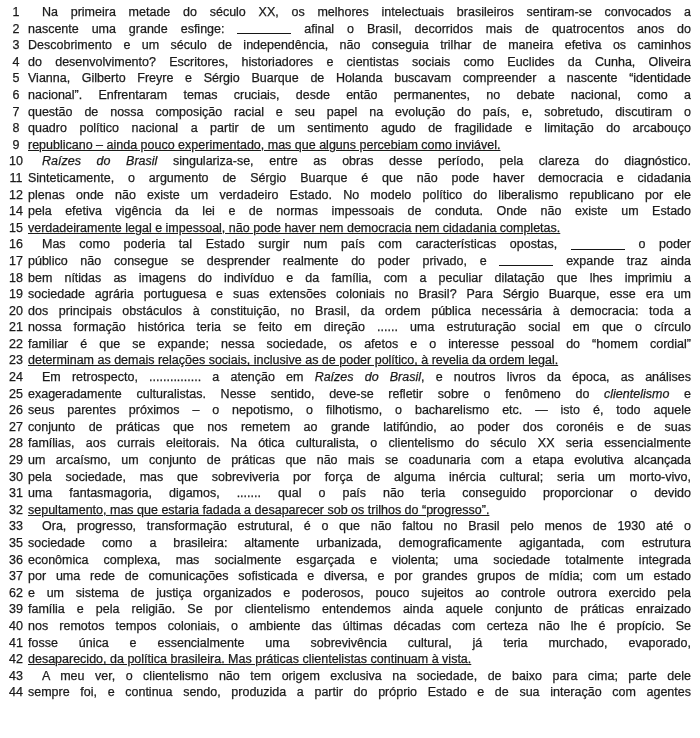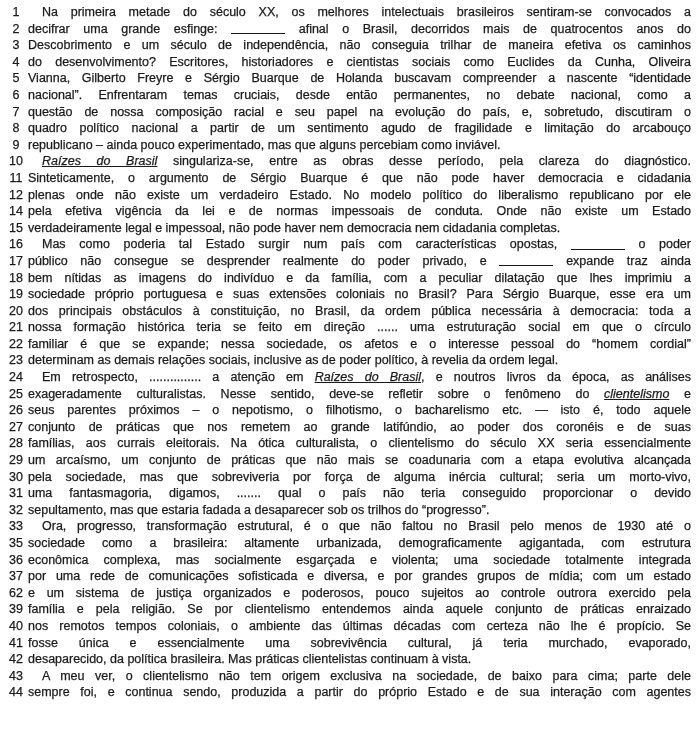--- a/index.html
+++ b/index.html
@@ -37,27 +37,27 @@
     flex: 0 0 663px;
     width: 663px;
     line-height: 16.6px;
     text-align: justify;
     text-align-last: justify;
     overflow: hidden;
   }
   .txt.end {
     text-align: left;
     text-align-last: left;
+    text-decoration: underline;
   }
   .txt.indent {
     text-indent: 14px;
   }
   .it {
     font-style: italic;
-    text-decoration: underline;
   }
   .blank {
     display: inline-block;
     width: 54px;
     height: 2px;
     border-bottom: 1.6px solid #161616;
     position: relative;
     top: 1.5px;
   }
 </style>
@@ -65,21 +65,21 @@
 <body>
 
 <div class="page">
   <div>
       <div class="row">
         <span class="num">1</span>
         <div class="txt indent"><span>Na primeira metade do século XX, os melhores intelectuais brasileiros sentiram-se convocados a</span></div>
       </div>
       <div class="row">
         <span class="num">2</span>
-        <div class="txt"><span>decifrar uma grande esfinge: </span><span class="blank"></span><span> afinal o Brasil, decorridos mais de quatrocentos anos do</span></div>
+        <div class="txt"><span>nascente uma grande esfinge: </span><span class="blank"></span><span> afinal o Brasil, decorridos mais de quatrocentos anos do</span></div>
       </div>
       <div class="row">
         <span class="num">3</span>
         <div class="txt"><span>Descobrimento e um século de independência, não conseguia trilhar de maneira efetiva os caminhos</span></div>
       </div>
       <div class="row">
         <span class="num">4</span>
         <div class="txt"><span>do desenvolvimento? Escritores, historiadores e cientistas sociais como Euclides da Cunha, Oliveira</span></div>
       </div>
       <div class="row">
@@ -129,21 +129,21 @@
       <div class="row">
         <span class="num">17</span>
         <div class="txt"><span>público não consegue se desprender realmente do poder privado, e </span><span class="blank"></span><span> expande traz ainda</span></div>
       </div>
       <div class="row">
         <span class="num">18</span>
         <div class="txt"><span>bem nítidas as imagens do indivíduo e da família, com a peculiar dilatação que lhes imprimiu a</span></div>
       </div>
       <div class="row">
         <span class="num">19</span>
-        <div class="txt"><span>sociedade próprio portuguesa e suas extensões coloniais no Brasil? Para Sérgio Buarque, esse era um</span></div>
+        <div class="txt"><span>sociedade agrária portuguesa e suas extensões coloniais no Brasil? Para Sérgio Buarque, esse era um</span></div>
       </div>
       <div class="row">
         <span class="num">20</span>
         <div class="txt"><span>dos principais obstáculos à constituição, no Brasil, da ordem pública necessária à democracia: toda a</span></div>
       </div>
       <div class="row">
         <span class="num">21</span>
         <div class="txt"><span>nossa formação histórica teria se feito em direção ...... uma estruturação social em que o círculo</span></div>
       </div>
       <div class="row">

